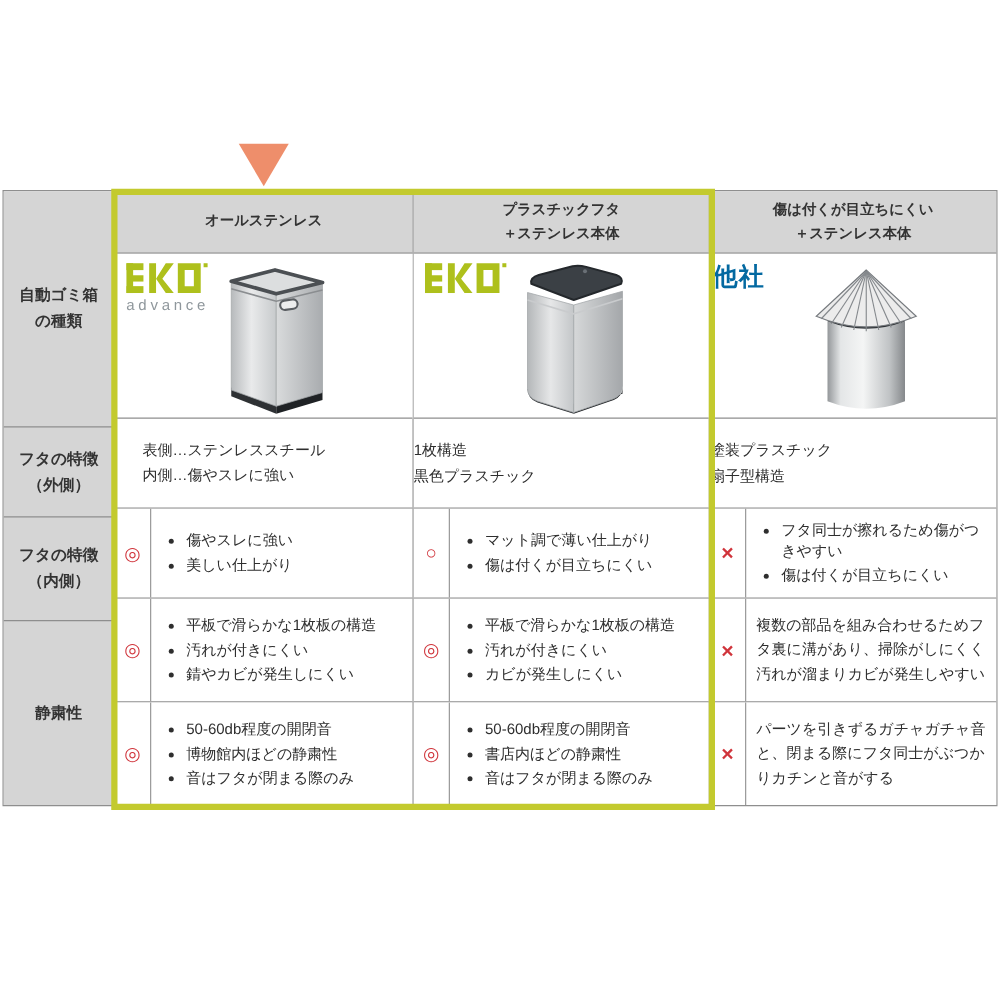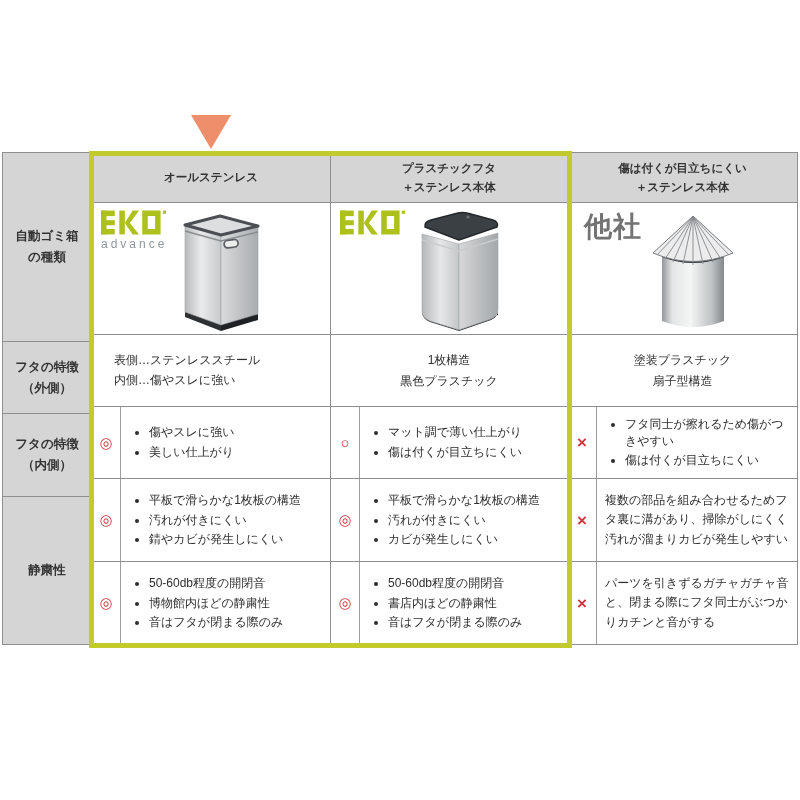--- a/index.html
+++ b/index.html
@@ -38,29 +38,29 @@
   .pcol-0{width:239px}.pcol-1{width:237px}.pcol-2{flex:1}
   .cell{box-sizing:border-box;border-bottom:1px solid #8e8e8e;background:#fff;}
   .title-cell{
     height:50px;background:#d5d5d5;display:flex;flex-direction:column;
     align-items:center;justify-content:center;font-size:11.5px;font-weight:bold;
     line-height:1.6;color:#333;
   }
   .image-cell{height:132px;position:relative;}
   .brand{position:absolute;top:7px;left:9px;z-index:2;}
   .advance{font-size:12px;letter-spacing:3px;color:#8f979c;margin-top:2px;}
-  .other{font-size:28px;font-weight:bold;color:#737373;letter-spacing:1px;top:5px;left:16px;}
+  .other{font-size:20px;font-weight:bold;color:#0369a1;letter-spacing:1px;top:5px;left:2px;}
   .bin-wrap{
     position:absolute;left:0;right:0;top:0;bottom:0;display:flex;
     align-items:flex-end;justify-content:center;padding-left:20px;box-sizing:border-box;
   }
   .bin-wrap svg{margin-bottom:1px;}
   .structure-cell{
     height:72px;display:flex;flex-direction:column;justify-content:center;
-    font-size:12px;line-height:1.7;text-align:center;
+    font-size:12px;line-height:1.7;text-align:left;
   }
   .structure-cell.left-align{text-align:left;padding-left:22px;line-height:1.62;}
   .structure-cell.left-align .st-line:not(:first-child){}
   .split-cell{display:flex;}
   .row-h0{height:72px}.row-h1{height:83px}.row-h2{flex:1;border-bottom:none}
   .rating-box{
     width:29px;box-sizing:border-box;border-right:1px solid #9c9c9c;
     display:flex;align-items:center;justify-content:center;flex:none;
   }
   .rating{color:#d0343b;font-weight:bold;}

